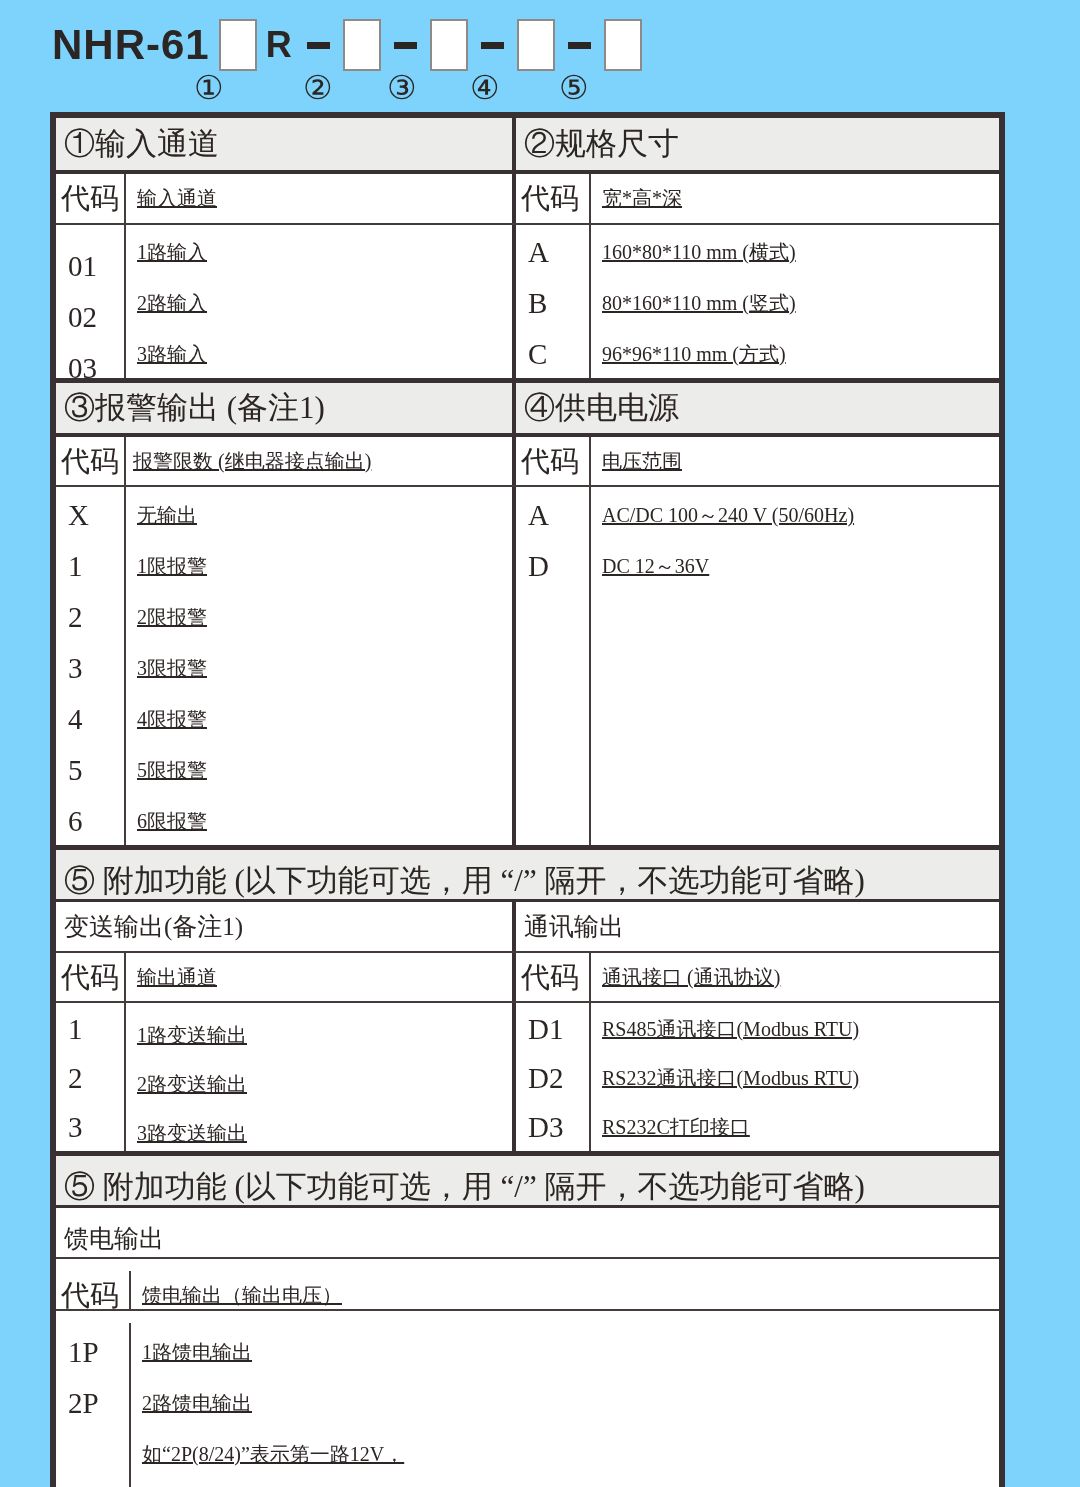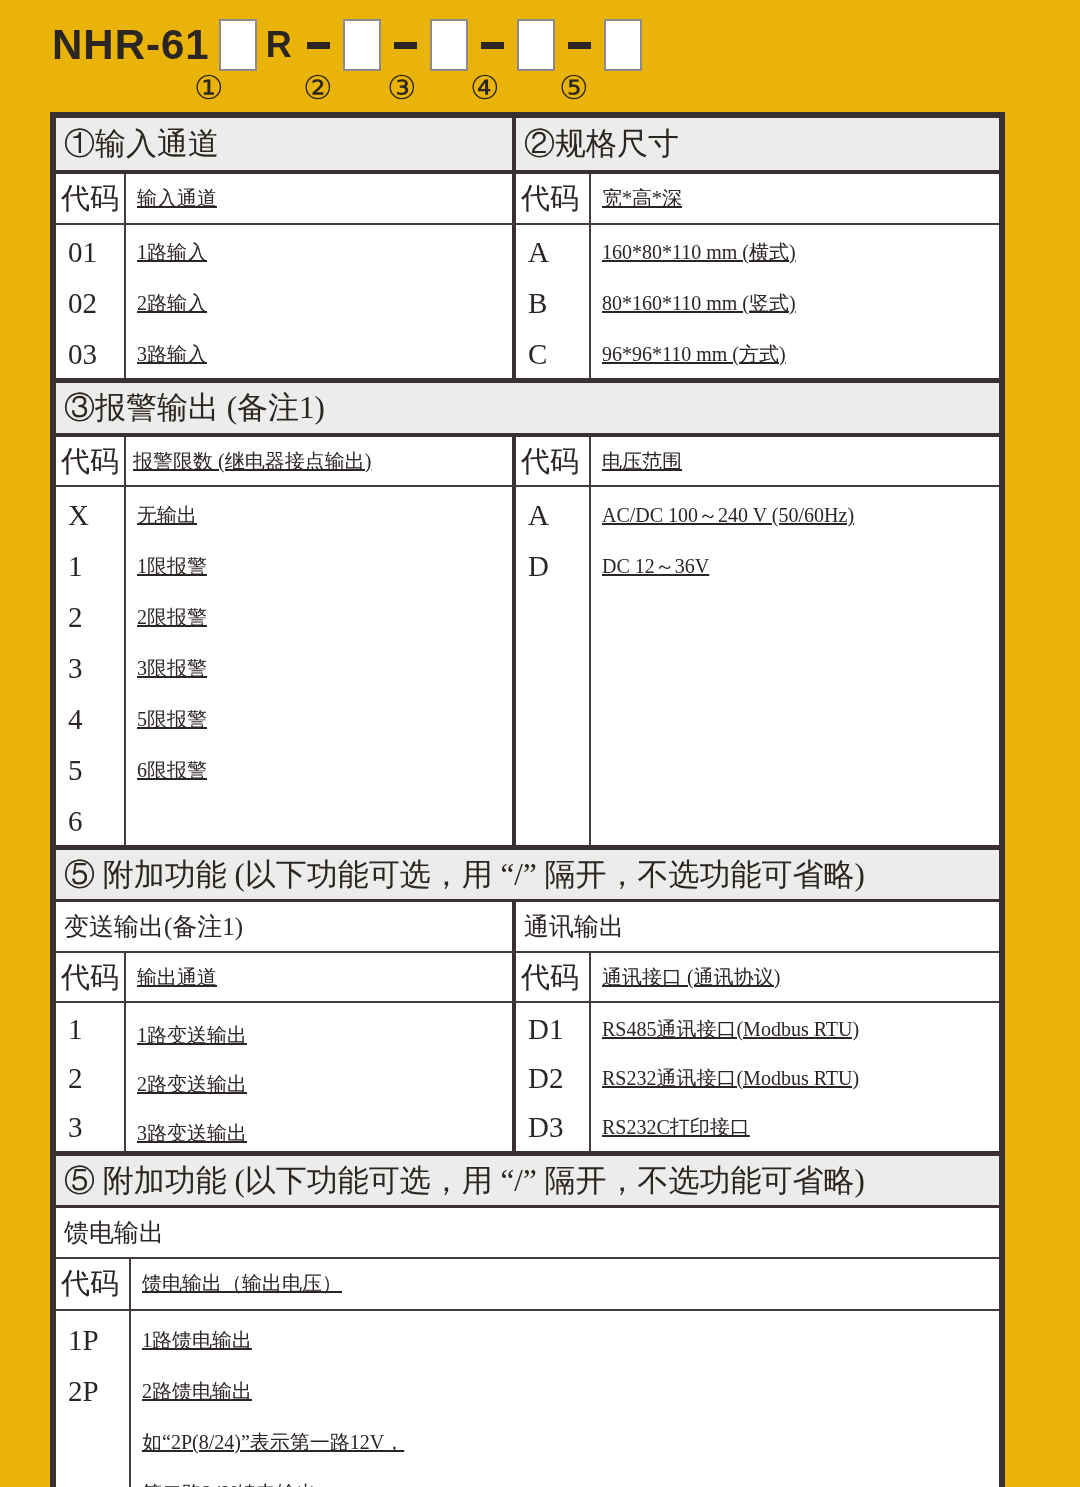--- a/index.html
+++ b/index.html
@@ -1,17 +1,17 @@
 <!DOCTYPE html>
 <html><head>
 <meta charset="utf-8">
 <style>
   html,body{margin:0;padding:0;}
   body{background:#ffffff;}
-  .page{position:relative;width:1080px;height:1487px;background:#eab308;overflow:hidden;
+  .page{position:relative;width:1080px;height:1487px;background:#7dd3fc;overflow:hidden;
         font-family:"Liberation Serif","DejaVu Serif",serif;color:#2b2523;}
   
   .title-row{position:absolute;left:52px;top:16px;display:flex;align-items:center;height:58px;}
   .model{font-family:"Liberation Sans","DejaVu Sans",sans-serif;font-weight:700;font-size:42px;
          letter-spacing:1px;color:#2b2523;margin-right:9px;}
   .mbox{width:34px;height:48px;border:2px solid #8d8a88;background:#fff;flex:0 0 auto;}
   .rlab{font-family:"Liberation Sans","DejaVu Sans",sans-serif;font-weight:700;font-size:36px;
         margin-left:9px;margin-right:2px;}
   .dash{width:23px;height:7px;background:#2b2523;margin:0 13px;flex:0 0 auto;}
   .circ{position:absolute;top:68px;font-size:33px;color:#2b2523;}
@@ -20,21 +20,21 @@
   .sheet{position:absolute;left:50px;top:112px;width:955px;box-sizing:border-box;
          border:6px solid #383032;background:#fff;}
   .trow{display:flex;box-sizing:border-box;overflow:hidden;}
   .bt2{border-top:2px solid #443c3a;}
   .bt3{border-top:3px solid #383032;}
   .bt4{border-top:4px solid #383032;}
   .bt5{border-top:5px solid #383032;}
   .gray{background:#ececea;}
   .half-l{width:456px;box-sizing:border-box;display:flex;}
   .half-r{width:487px;box-sizing:border-box;border-left:4px solid #383032;display:flex;}
-  .full{width:943px;box-sizing:border-box;display:flex;}
+  .full{width:943px;box-sizing:border-box;display:flex;margin-top:12px;}
   .hdr-cell{font-size:31px;padding-left:8px;display:flex;align-items:center;text-align:right;}
   .codecol{box-sizing:border-box;border-right:2px solid #443c3a;flex:0 0 auto;}
   .w70{width:70px;}  .w75{width:75px;}
   .desccol{flex:1 1 auto;min-width:0;}
   .cl{display:block;padding-left:12px;font-size:29px;white-space:nowrap;}
   .dl{display:block;padding-left:11px;font-size:20px;white-space:nowrap;text-decoration:underline;}
   .lh51 .cl,.lh51 .dl{line-height:51px;}
   .lh49 .cl,.lh49 .dl{line-height:49px;}
   .subhead .cl,.subhead .dl{line-height:48px;}
   .titlecell{font-size:25px;padding-left:8px;display:flex;align-items:center;}
@@ -84,21 +84,21 @@
             <span class="cl" style="padding-left:5px">代码</span>
           </div>
         <div class="desccol">
             <span class="dl">宽*高*深</span>
           </div>
       </div>
     </div>
 
     <div class="trow bt2 lh51" style="height:155px">
       <div class="half-l">
-        <div class="codecol w70" style="padding-top:2px">
+        <div class="codecol w70" style="padding-top:16px">
           <span class="cl">01</span>
           <span class="cl">02</span>
           <span class="cl">03</span>
         </div>
         <div class="desccol" style="padding-top:2px">
           <span class="dl">1路输入</span>
           <span class="dl">2路输入</span>
           <span class="dl">3路输入</span>
         </div>
       </div>
@@ -111,20 +111,21 @@
         <div class="desccol" style="padding-top:2px">
           <span class="dl">160*80*110 mm (横式)</span>
           <span class="dl">80*160*110 mm (竖式)</span>
           <span class="dl">96*96*110 mm (方式)</span>
         </div>
       </div>
     </div>
 
     <div class="trow bt5 gray" style="height:55px">
       <div class="half-l hdr-cell">③报警输出 (备注1)</div>
+      <div class="half-r hdr-cell">④供电电源</div>
     </div>
 
     <div class="trow bt4 subhead" style="height:52px">
       <div class="half-l">
         <div class="codecol w70">
             <span class="cl" style="padding-left:5px">代码</span>
           </div>
         <div class="desccol">
             <span class="dl" style="padding-left:7px">报警限数 (继电器接点输出)</span>
           </div>
@@ -148,20 +149,21 @@
           <span class="cl">3</span>
           <span class="cl">4</span>
           <span class="cl">5</span>
           <span class="cl">6</span>
         </div>
         <div class="desccol" style="padding-top:3px">
           <span class="dl">无输出</span>
           <span class="dl">1限报警</span>
           <span class="dl">2限报警</span>
           <span class="dl">3限报警</span>
+          <span class="dl">4限报警</span>
           <span class="dl">5限报警</span>
           <span class="dl">6限报警</span>
         </div>
       </div>
       <div class="half-r">
         <div class="codecol w75" style="padding-top:3px">
           <span class="cl">A</span>
           <span class="cl">D</span>
         </div>
         <div class="desccol" style="padding-top:3px">

